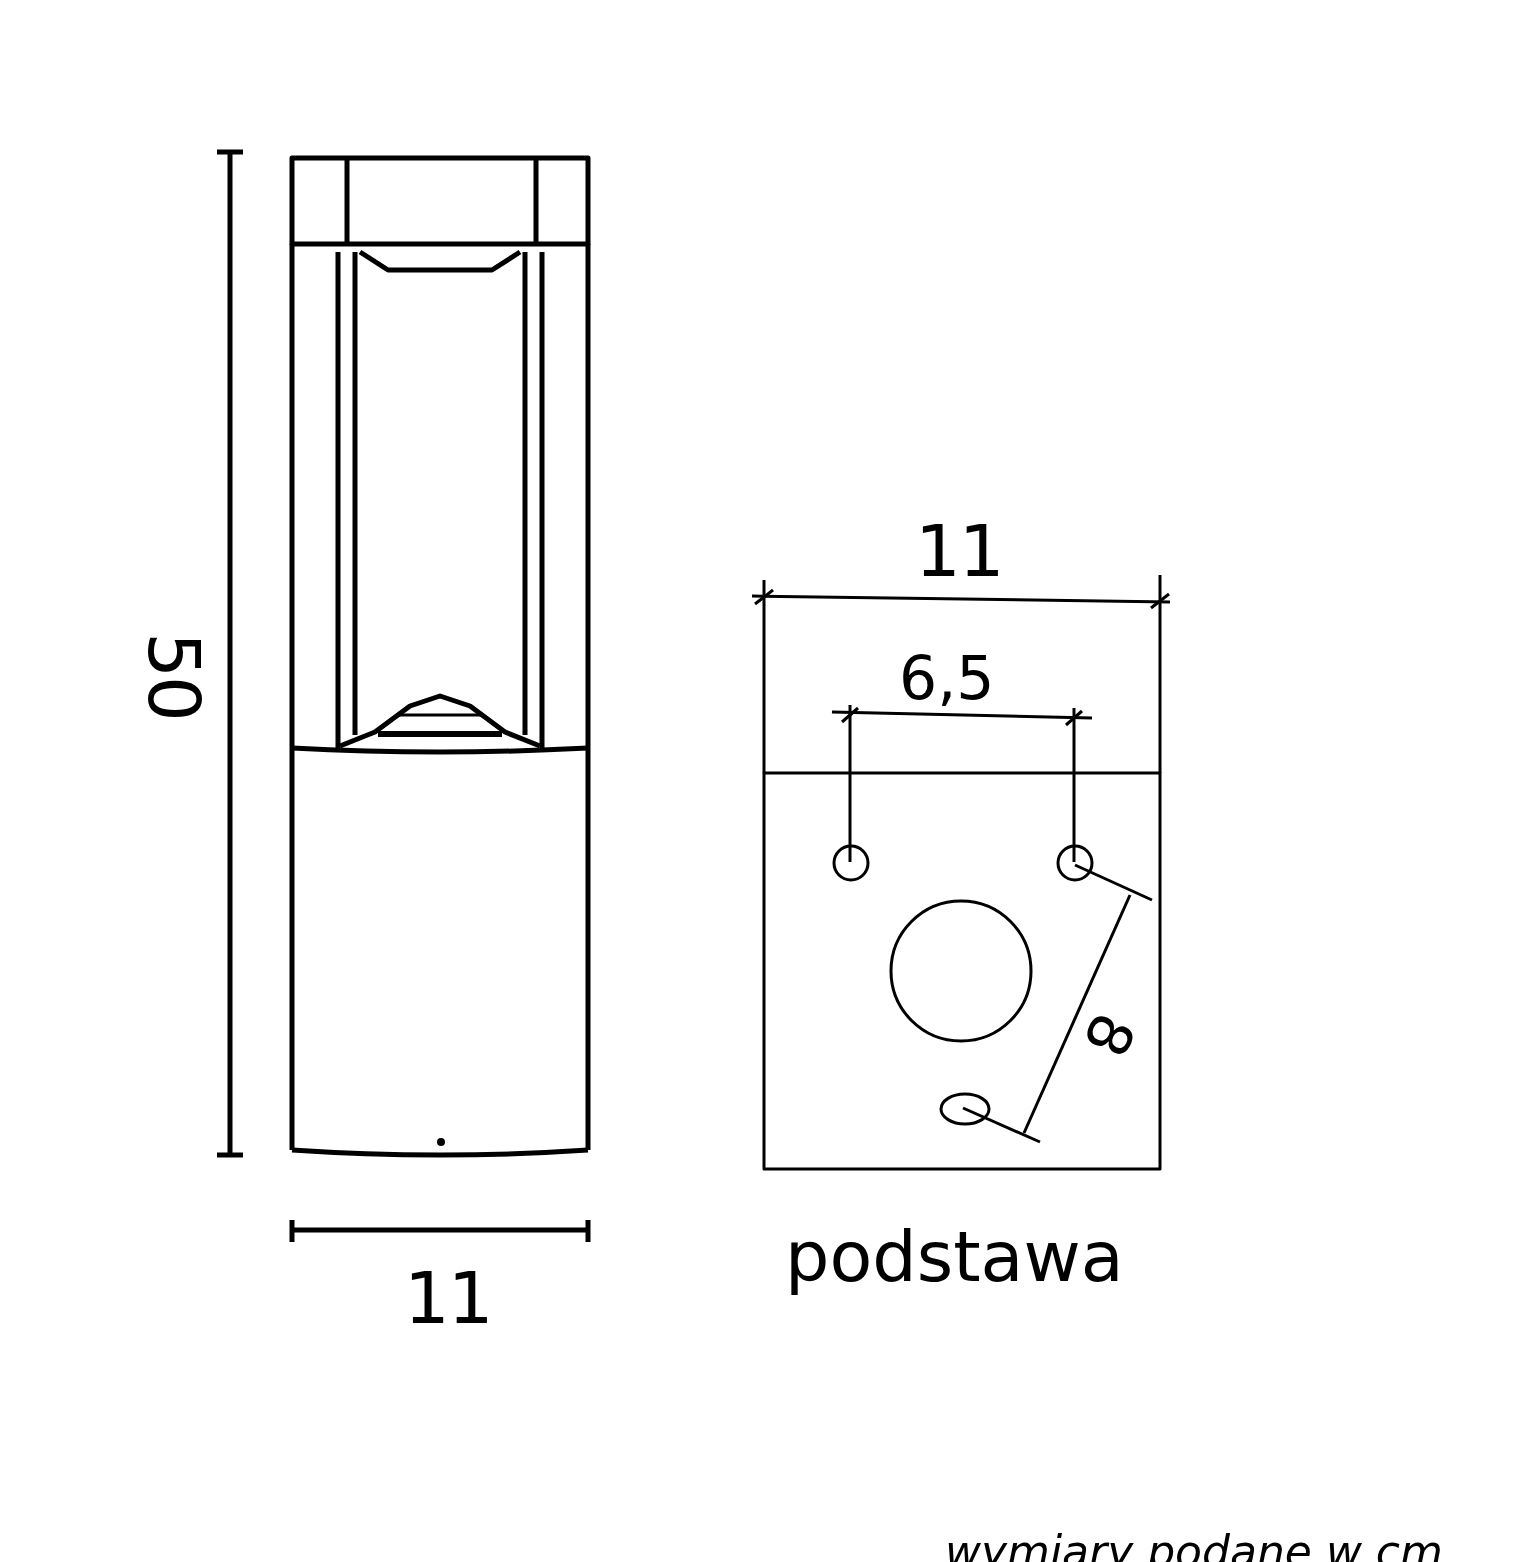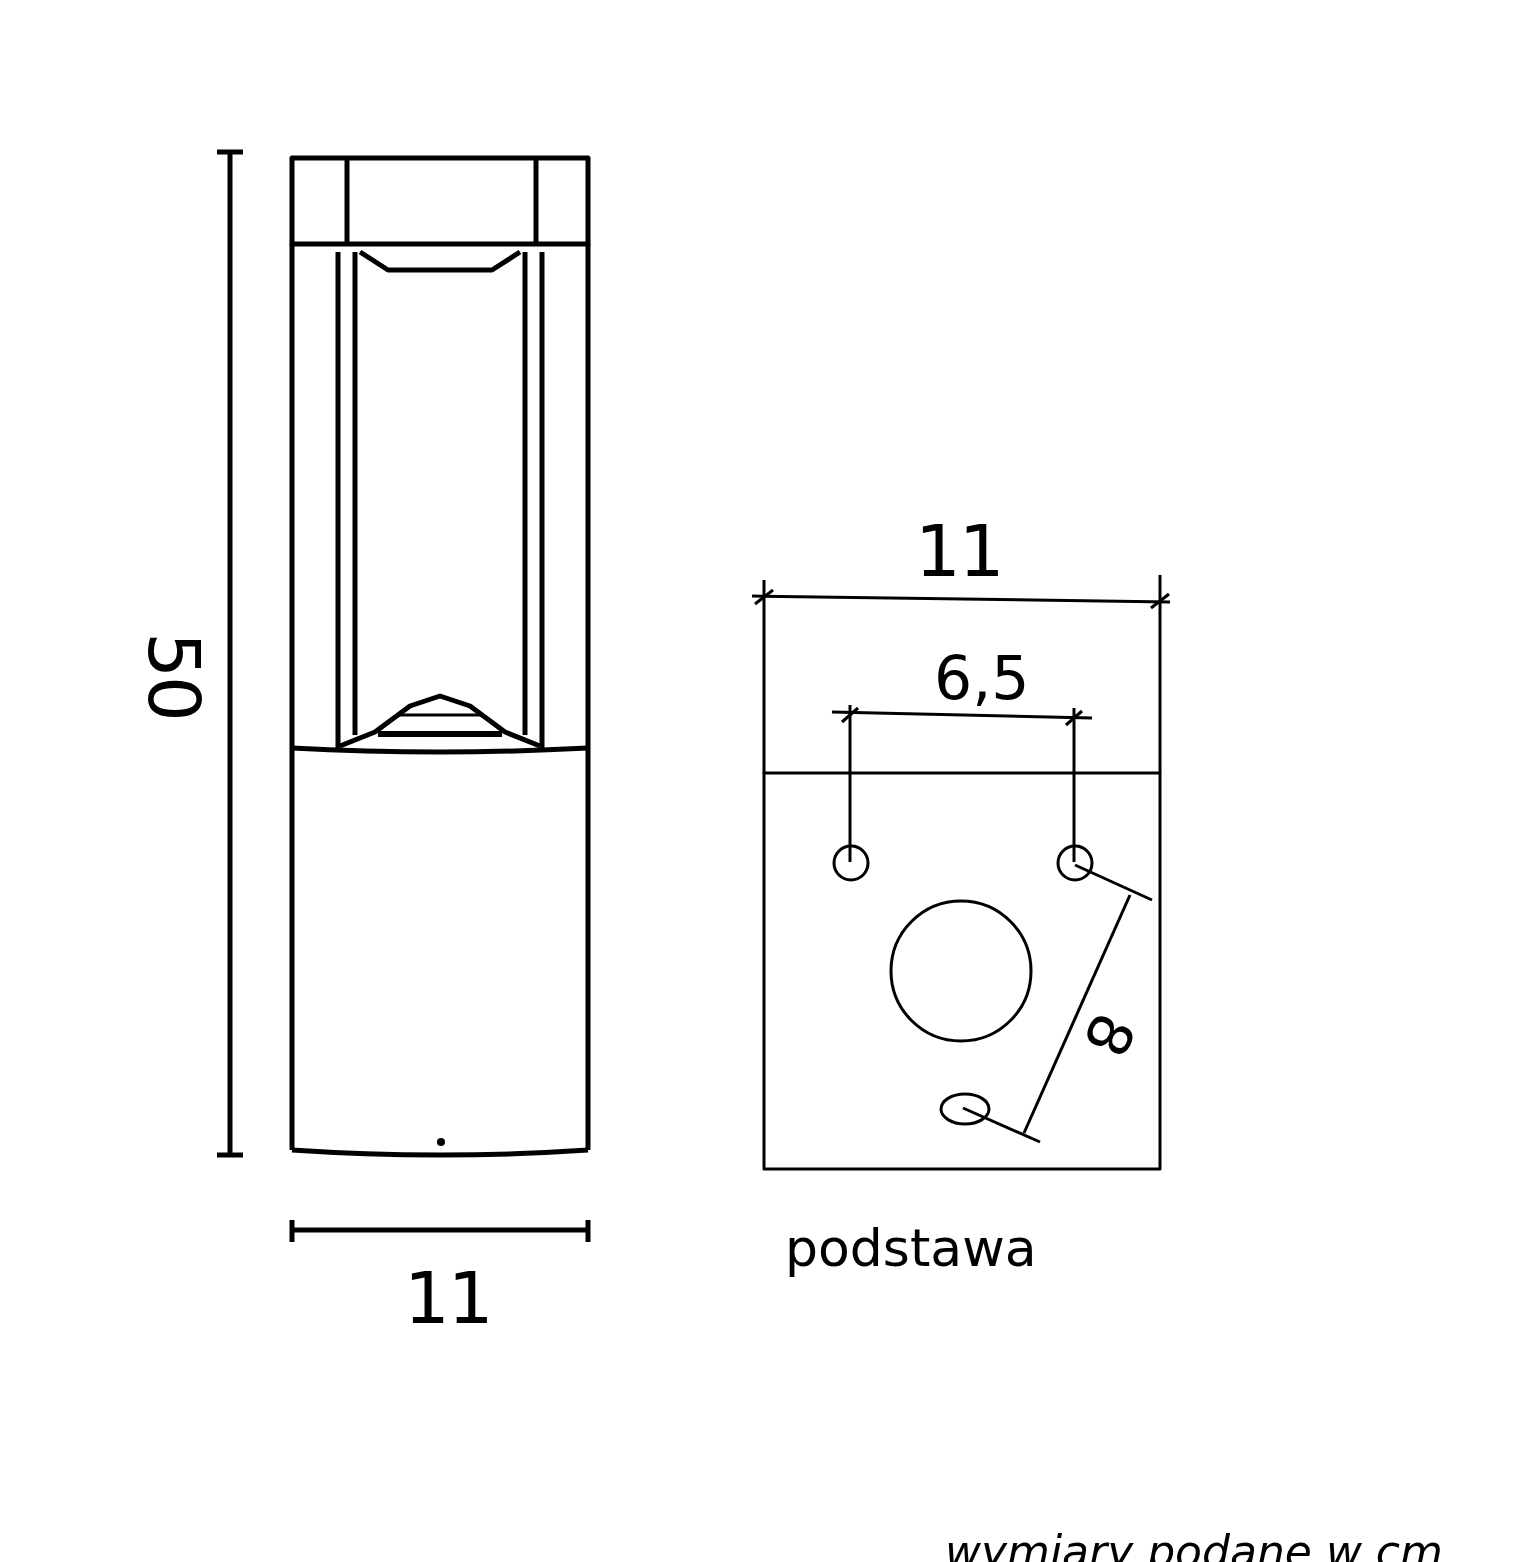--- a/index.html
+++ b/index.html
@@ -1,21 +1,21 @@
 <!DOCTYPE html>
 <html><head>
 <meta charset="utf-8">
 <style>
   html, body { margin: 0; padding: 0; background: #ffffff; }
   body { width: 1540px; height: 1562px; overflow: hidden; position: relative; font-family: "DejaVu Sans", sans-serif; }
   svg { position: absolute; left: 0; top: 0; }
   .lbl { position: absolute; color: #000; font-family: "DejaVu Sans", sans-serif; font-weight: normal; white-space: nowrap; line-height: 1; }
   .big { font-size: 72px; letter-spacing: -2px; }
   .mid { font-size: 60px; }
-  .podst { font-size: 52px; text-align: center; }
+  .podst { font-size: 70px; text-align: center; }
   .foot { font-size: 44px; font-style: italic; }
   .rot-90 { transform: rotate(90deg); transform-origin: center center; }
   .rot-8 { transform: rotate(115deg); transform-origin: center center; }
 </style>
 </head>
 <body>
 
 <svg width="1540" height="1562" viewBox="0 0 1540 1562" xmlns="http://www.w3.org/2000/svg">
   <g fill="none" stroke="#000" stroke-width="5" stroke-linejoin="round">
 
@@ -80,16 +80,16 @@
       <line x1="1075" y1="865" x2="1152" y2="900"></line>
       <line x1="963" y1="1108" x2="1040" y2="1142"></line>
       <line x1="1130" y1="895" x2="1024" y2="1133"></line>
     </g>
   </g>
 </svg>
 
 <div class="lbl big rot-90" style="left:130px; top:640px;">50</div>
 <div class="lbl big" style="left:404px; top:1262px;">11</div>
 <div class="lbl big" style="left:915px; top:515px;">11</div>
-<div class="lbl mid" style="left:934px; top:648px;">6,5</div>
+<div class="lbl mid" style="left:899px; top:648px;">6,5</div>
 <div class="lbl mid rot-8" style="left:1090px; top:1005px;">8</div>
 <div class="lbl podst" style="left:785px; top:1222px;">podstawa</div>
 <div class="lbl foot" style="left:945px; top:1530px;">wymiary podane w cm</div>
 
 </body></html>

